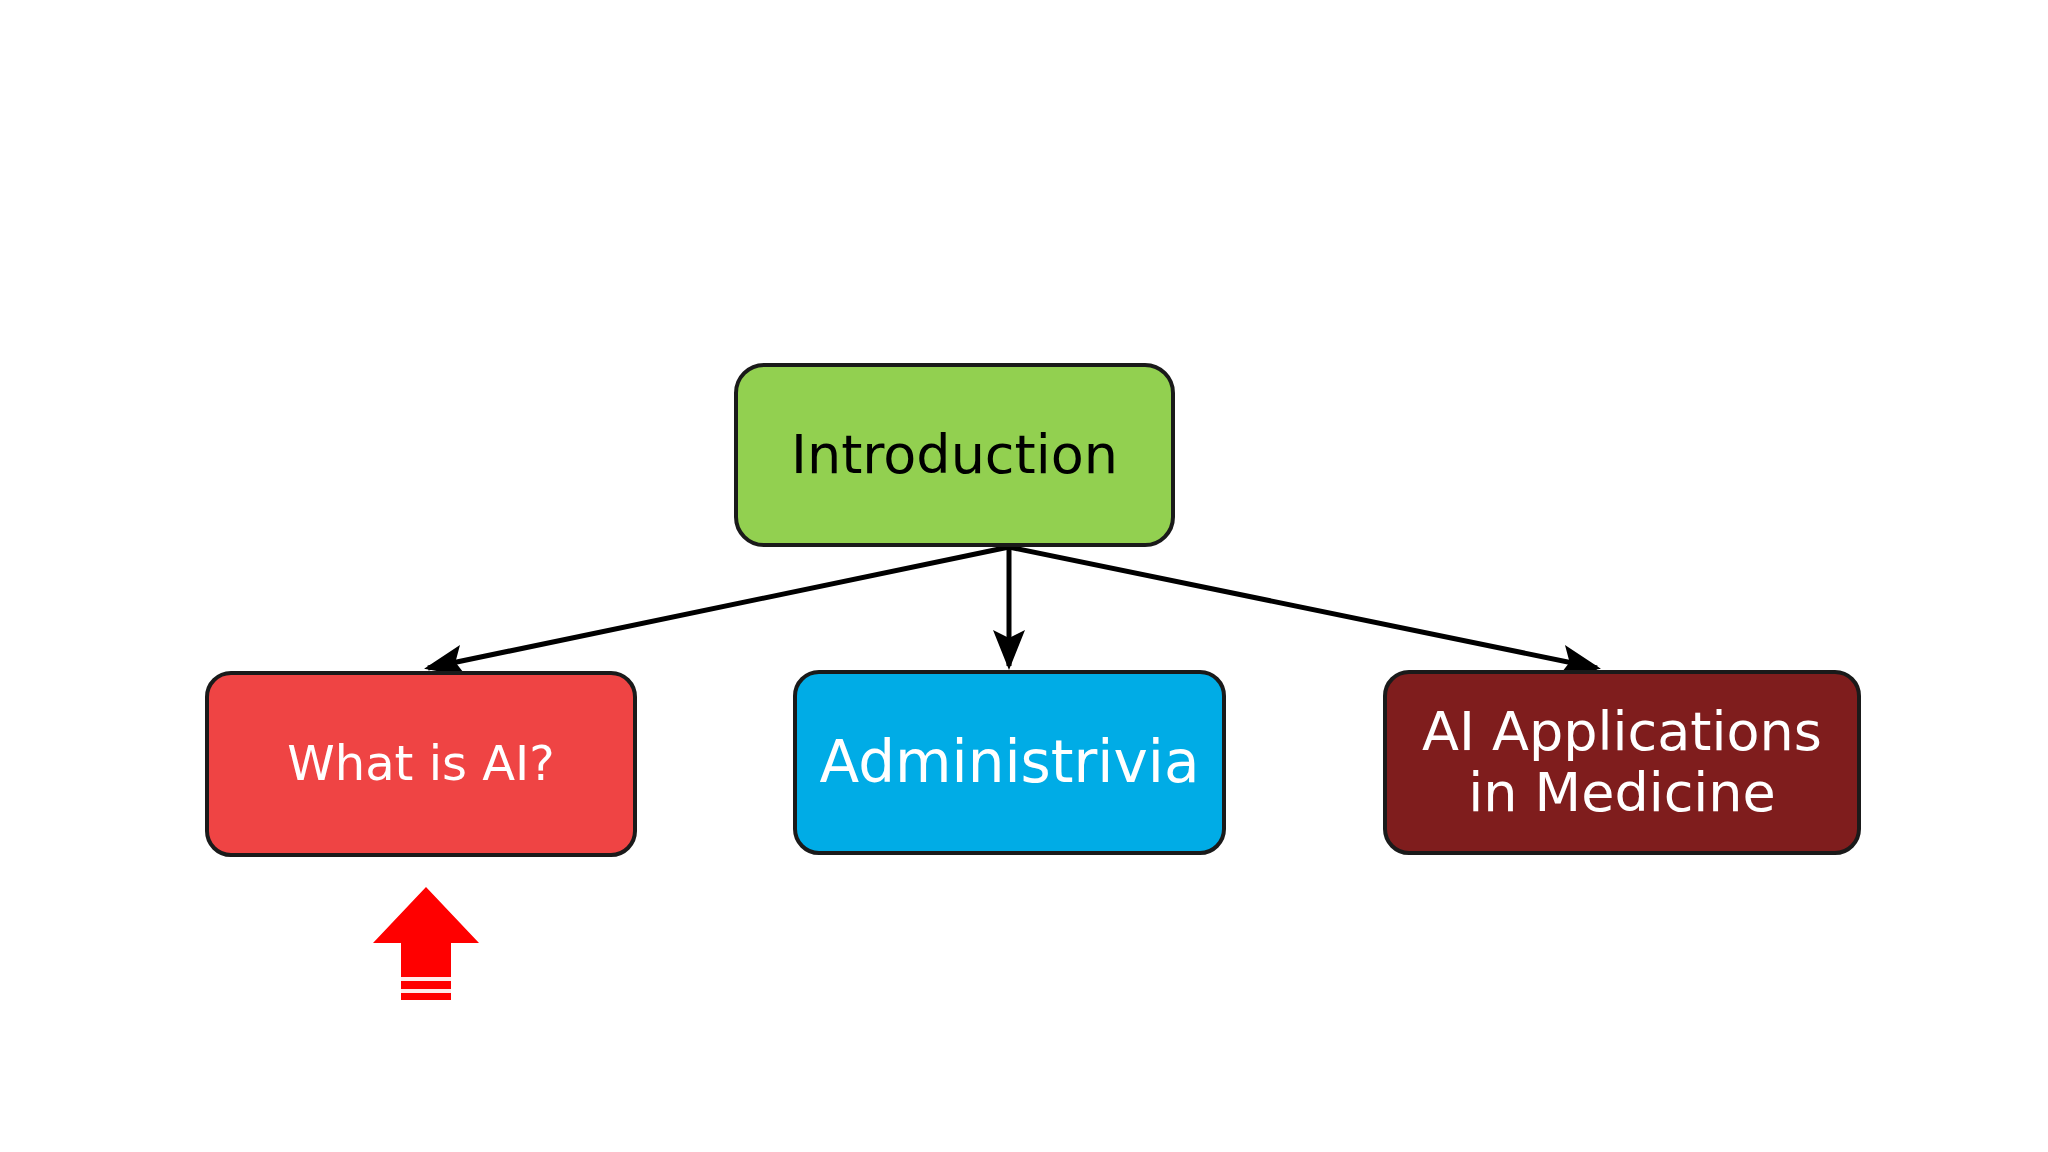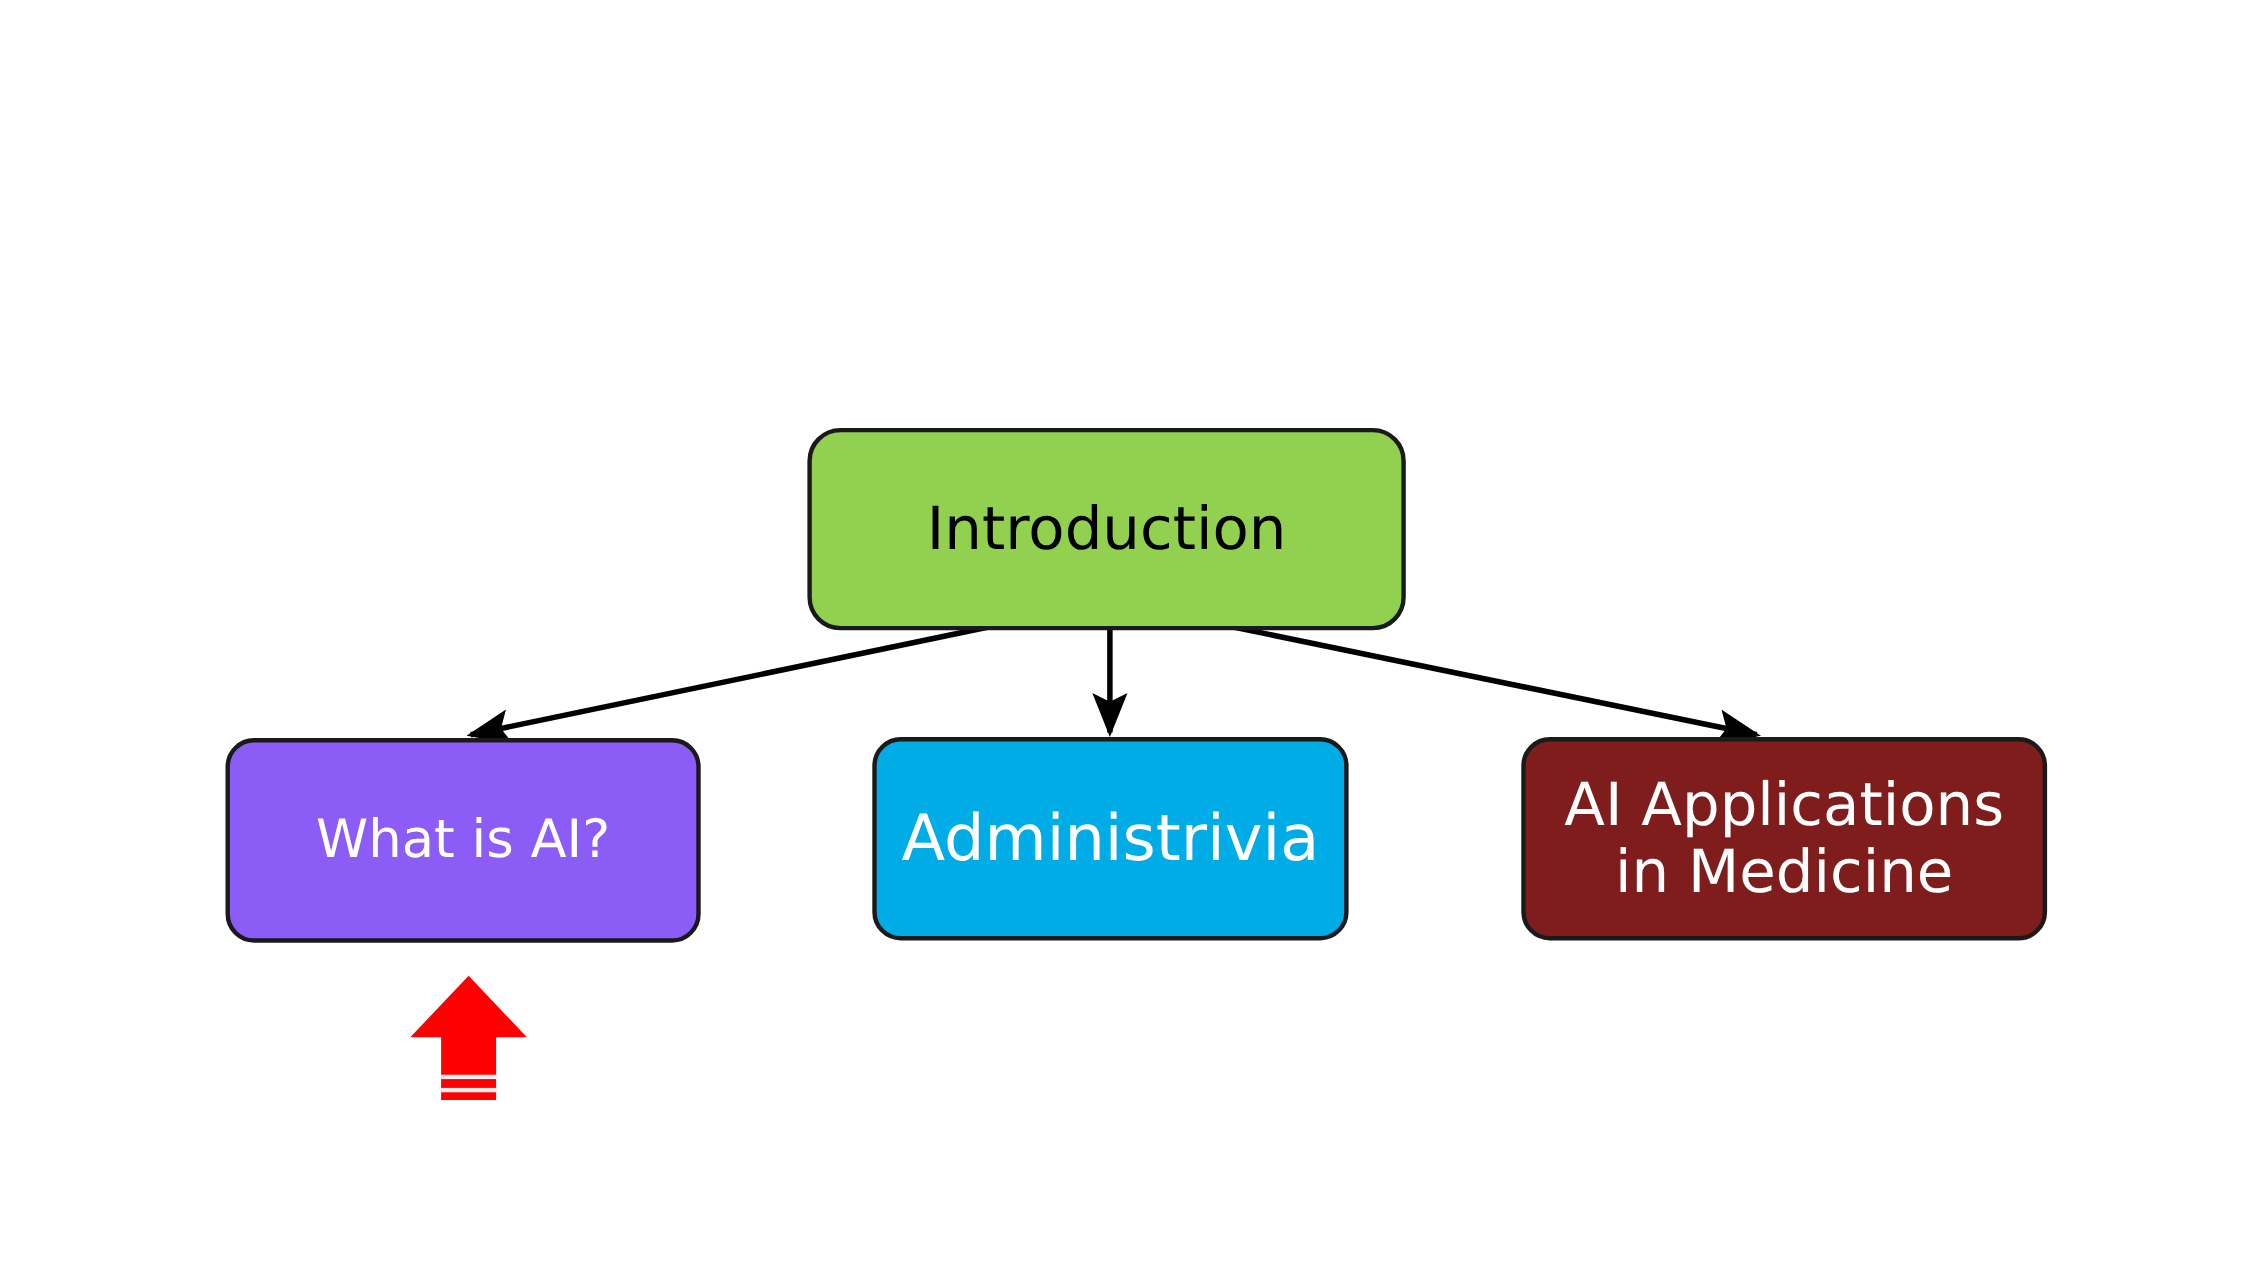--- a/index.html
+++ b/index.html
@@ -61,35 +61,34 @@
     font-family: "DejaVu Sans", "Liberation Sans", sans-serif;
     font-weight: 400;
     line-height: 1.12;
     white-space: pre-line;
     overflow: hidden;
   }
 
   #node-introduction {
     left: 734px;
     top: 363px;
-    width: 544px;
+    width: 441px;
     height: 184px;
     background: #92d050;
     color: #000000;
     font-size: 54px;
     border-radius: 30px;
-    margin-top: 26px;
   }
 
   #node-what-is-ai {
     left: 205px;
     top: 671px;
     width: 432px;
     height: 186px;
-    background: #8b5cf6;
+    background: #ef4444;
     color: #ffffff;
     font-size: 48px;
   }
 
   #node-administrivia {
     left: 793px;
     top: 670px;
     width: 433px;
     height: 185px;
     background: #00ace6;

